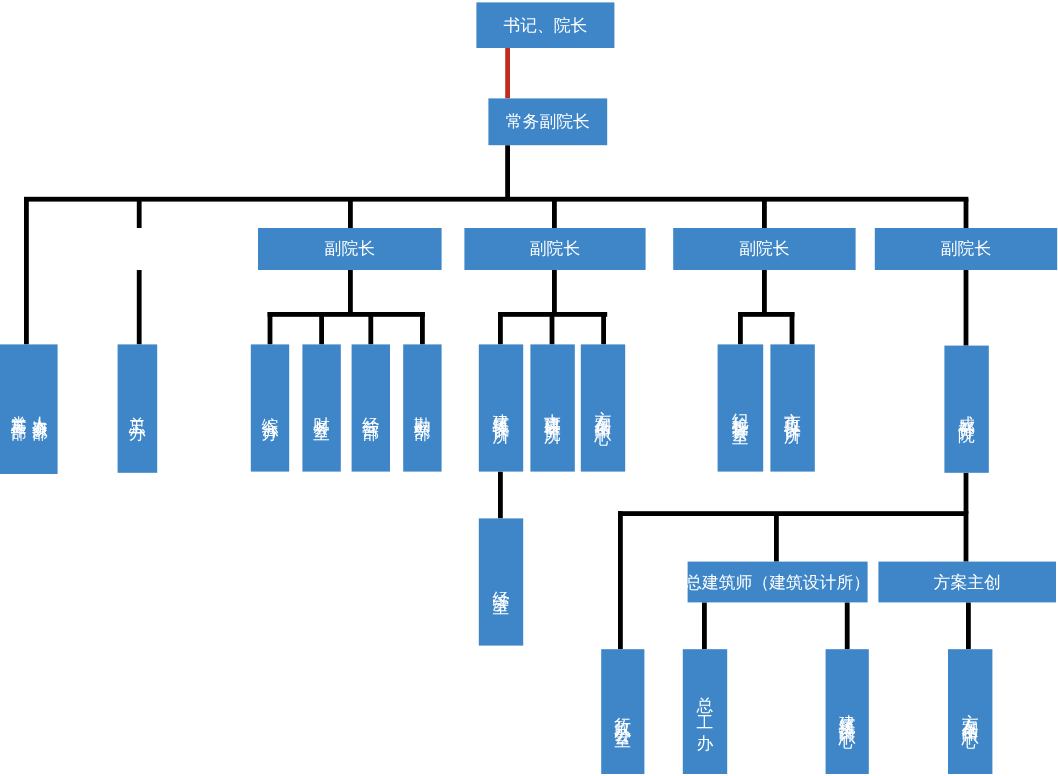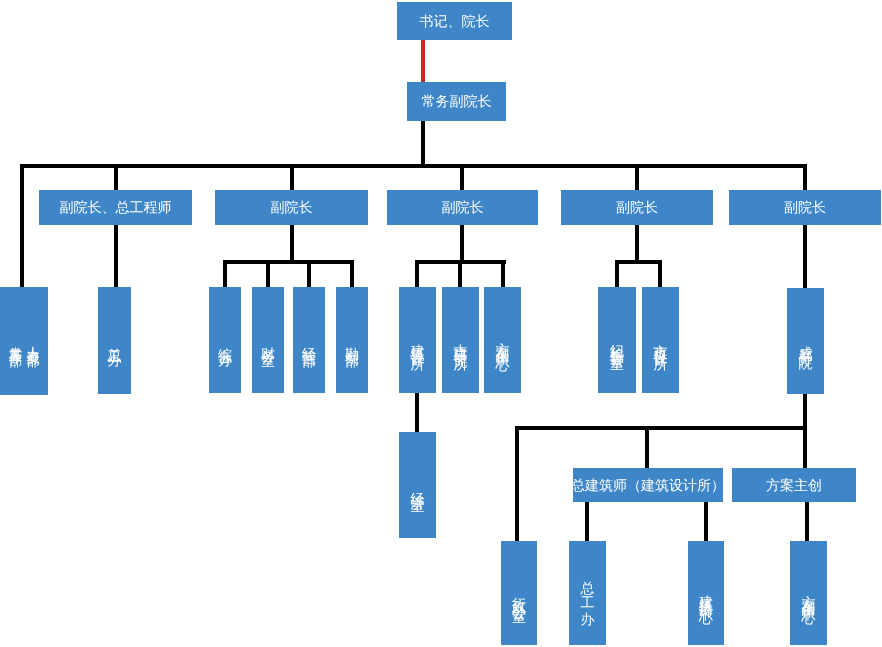--- a/index.html
+++ b/index.html
@@ -86,23 +86,20 @@
   <div class="line" style="left:704px;top:502px;width:4px;height:39px;"></div>
   <div class="line" style="left:805px;top:502px;width:4px;height:39px;"></div>
 
   <div class="box" style="left:365px;top:2px;width:115px;height:38px;margin-left:32px;">
     <span>书记、院长</span>
   </div>
   <div class="box" style="left:366px;top:82px;width:99px;height:39px;margin-left:41px;">
     <span>常务副院长</span>
   </div>
 
-  <div class="box" style="left:39px;top:190px;width:153px;height:35px;">
-    <span>副院长、总工程师</span>
-  </div>
   <div class="box" style="left:215px;top:190px;width:153px;height:35px;">
     <span>副院长</span>
   </div>
   <div class="box" style="left:387px;top:190px;width:151px;height:35px;">
     <span>副院长</span>
   </div>
   <div class="box" style="left:561px;top:190px;width:152px;height:35px;">
     <span>副院长</span>
   </div>
   <div class="box" style="left:729px;top:190px;width:152px;height:35px;">
@@ -149,21 +146,21 @@
     <span>成都分院</span>
   </div>
 
   <div class="box v" style="left:399px;top:432px;width:37px;height:106px;">
     <span>经济室</span>
   </div>
 
   <div class="box" style="left:573px;top:468px;width:150px;height:34px;">
     <span>总建筑师（建筑设计所）</span>
   </div>
-  <div class="box" style="left:732px;top:468px;width:124px;height:34px;">
+  <div class="box" style="left:732px;top:468px;width:148px;height:34px;">
     <span>方案主创</span>
   </div>
 
   <div class="box v" style="left:501px;top:541px;width:36px;height:104px;">
     <span>行政办公室</span>
   </div>
   <div class="box v sp" style="left:569px;top:541px;width:37px;height:104px;">
     <span>总工办</span>
   </div>
   <div class="box v" style="left:688px;top:541px;width:36px;height:104px;">

